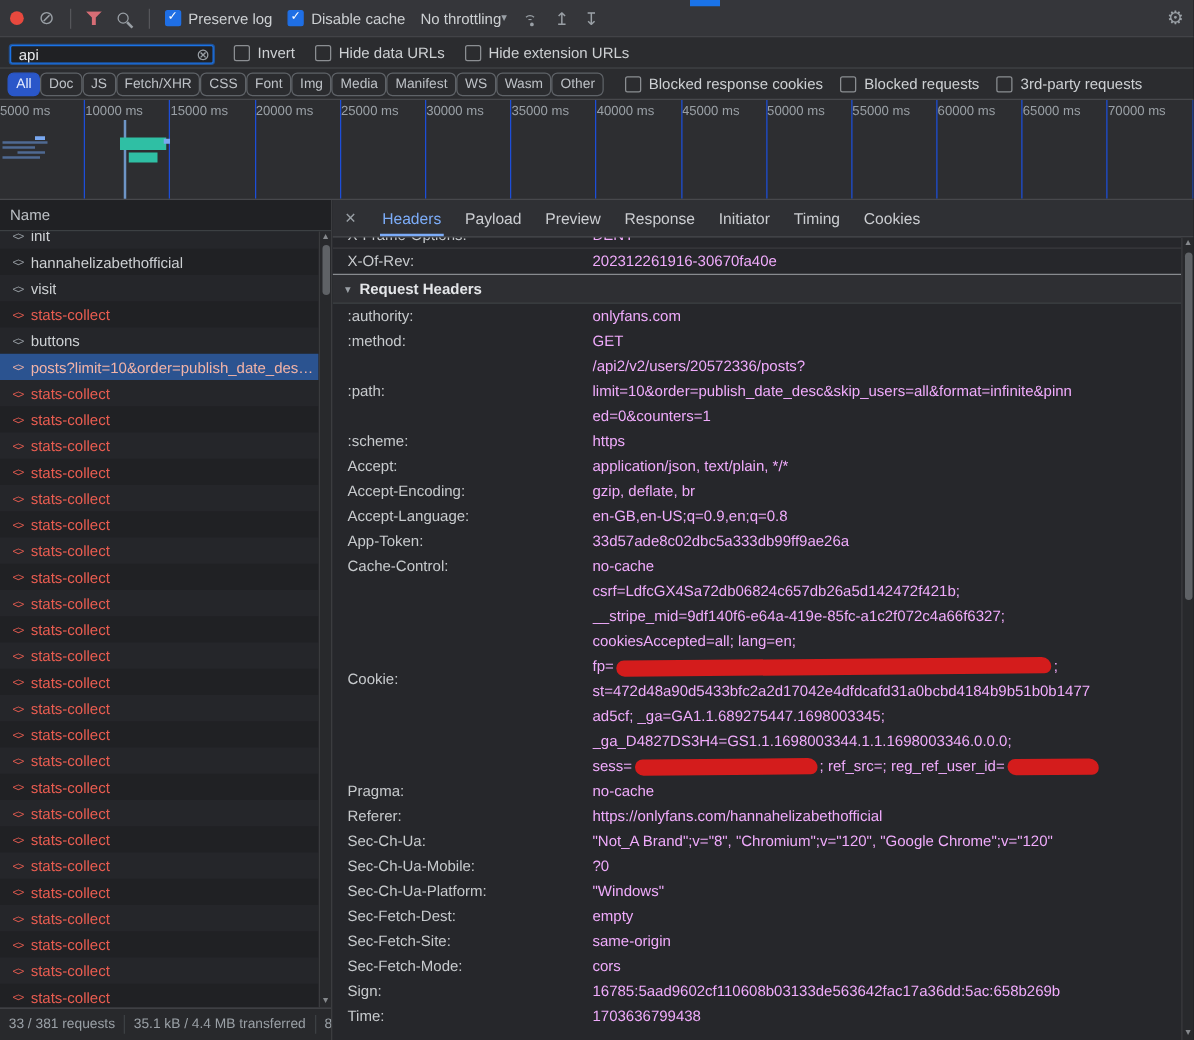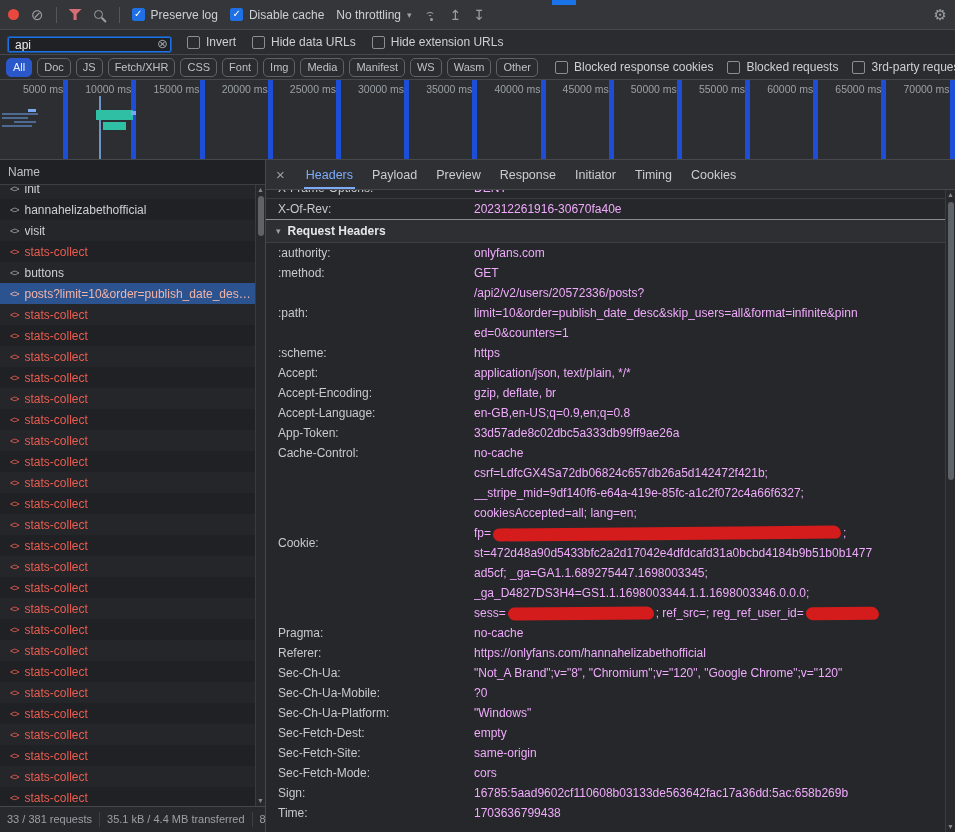--- a/index.html
+++ b/index.html
@@ -16,21 +16,21 @@
   .icon-funnel{width:13px;height:11px;background:#d76d75;
     clip-path:polygon(0 0,100% 0,62% 45%,62% 100%,38% 100%,38% 45%);}
   .icon-search{position:relative;width:9px;height:9px;border:1.5px solid #9aa0a6;border-radius:50%;margin-right:4px;}
   .icon-search::after{content:"";position:absolute;width:6px;height:1.5px;background:#9aa0a6;
     transform:rotate(45deg);right:-5px;bottom:-2px;}
   .cb-wrap{display:flex;align-items:center;gap:6px;}
   .cb{width:13px;height:13px;border-radius:2px;border:1px solid #8b8e92;position:relative;flex:0 0 auto;}
   .cb-on{background:#1f6fe5;border-color:#1f6fe5;}
   .cb-on::after{content:"✓";position:absolute;left:1.5px;top:-1px;color:#fff;font-size:10px;font-weight:bold;}
   .cb-label{font-size:12px;color:#cdd0d3;white-space:nowrap;}
-  .dropdown{display:flex;align-items:center;gap:6px;font-size:12px;color:#cdd0d3;}
+  .dropdown{display:flex;align-items:center;gap:0;font-size:12px;color:#cdd0d3;}
   .chev{color:#9aa0a6;font-size:9px;}
   .icon-arrow{color:#9aa0a6;font-size:14px;line-height:1;}
   .icon-gear{color:#9aa0a6;font-size:15px;line-height:1;}
   .icon-signal{position:relative;width:14px;height:12px;}
   .icon-signal i{position:absolute;border:1.5px solid #9aa0a6;border-radius:50%;
     border-bottom-color:transparent;border-left-color:transparent;border-right-color:transparent;}
   .icon-signal .a1{left:4px;top:6px;width:4px;height:4px;}
   .icon-signal .a2{left:1px;top:3px;width:10px;height:10px;}
   .icon-signal .dot{position:absolute;left:6px;top:9px;width:3px;height:3px;border-radius:50%;background:#9aa0a6;}
   .accent-strip{position:absolute;left:552px;top:0;width:24px;height:5px;background:#1a73e8;z-index:5;}
@@ -49,22 +49,22 @@
   .chipsbar{height:25px;background:#2b2c2f;border-bottom:1px solid #47484c;
     display:flex;align-items:center;padding:0 6px;gap:5px;}
   .chip{font-size:11px;color:#bdc1c6;border:1px solid #5f6368;border-radius:5px;
     padding:2px 6px;line-height:13px;white-space:nowrap;}
   .chip-active{background:#2a57c9;border-color:#2a57c9;color:#e8efff;}
   .chips-cbs{display:flex;align-items:center;gap:14px;margin-left:12px;}
 
   
   .overview{position:relative;height:80px;background:#2d2e31;border-bottom:1px solid #47484c;
     display:flex;overflow:hidden;}
-  .tl-col{flex:0 0 68.2px;border-right:5px solid #1d4ed8;font-size:10.5px;color:#9aa0a6;
-    text-align:right;padding-top:3px;white-space:nowrap;overflow:hidden;}
+  .tl-col{flex:0 0 68.2px;border-right:1px solid #1d4ed8;font-size:10.5px;color:#9aa0a6;
+    text-align:left;padding-top:3px;white-space:nowrap;overflow:hidden;}
   .wf{position:absolute;}
 
   
   .main{display:flex;height:672px;}
   .name-panel{position:relative;width:266px;border-right:1px solid #47484c;background:#202124;overflow:hidden;}
   .name-header{height:25px;line-height:24px;border-bottom:1px solid #3c4043;padding-left:8px;
     font-size:12px;color:#bdc1c6;background:#202124;position:relative;z-index:2;}
   .req-rows{position:absolute;top:25px;left:0;right:10px;bottom:26px;overflow:hidden;}
   .req-rows .req-row:first-child{margin-top:-7px;}
   .req-row{height:21px;display:flex;align-items:center;gap:6px;padding-left:10px;white-space:nowrap;overflow:hidden;}
@@ -160,21 +160,21 @@
       <span class="cb"></span>
       <span class="cb-label">Hide data URLs</span>
     </div>
     <div class="cb-wrap">
       <span class="cb"></span>
       <span class="cb-label">Hide extension URLs</span>
     </div>
   </div>
 
   <div class="chipsbar">
-    <div class="chipsbar-chips" style="display:flex;gap:5px;justify-content:flex-end;">
+    <div class="chipsbar-chips" style="display:flex;justify-content:flex-end;">
         <div class="chip chip-active">All</div>
         <div class="chip">Doc</div>
         <div class="chip">JS</div>
         <div class="chip">Fetch/XHR</div>
         <div class="chip">CSS</div>
         <div class="chip">Font</div>
         <div class="chip">Img</div>
         <div class="chip">Media</div>
         <div class="chip">Manifest</div>
         <div class="chip">WS</div>

